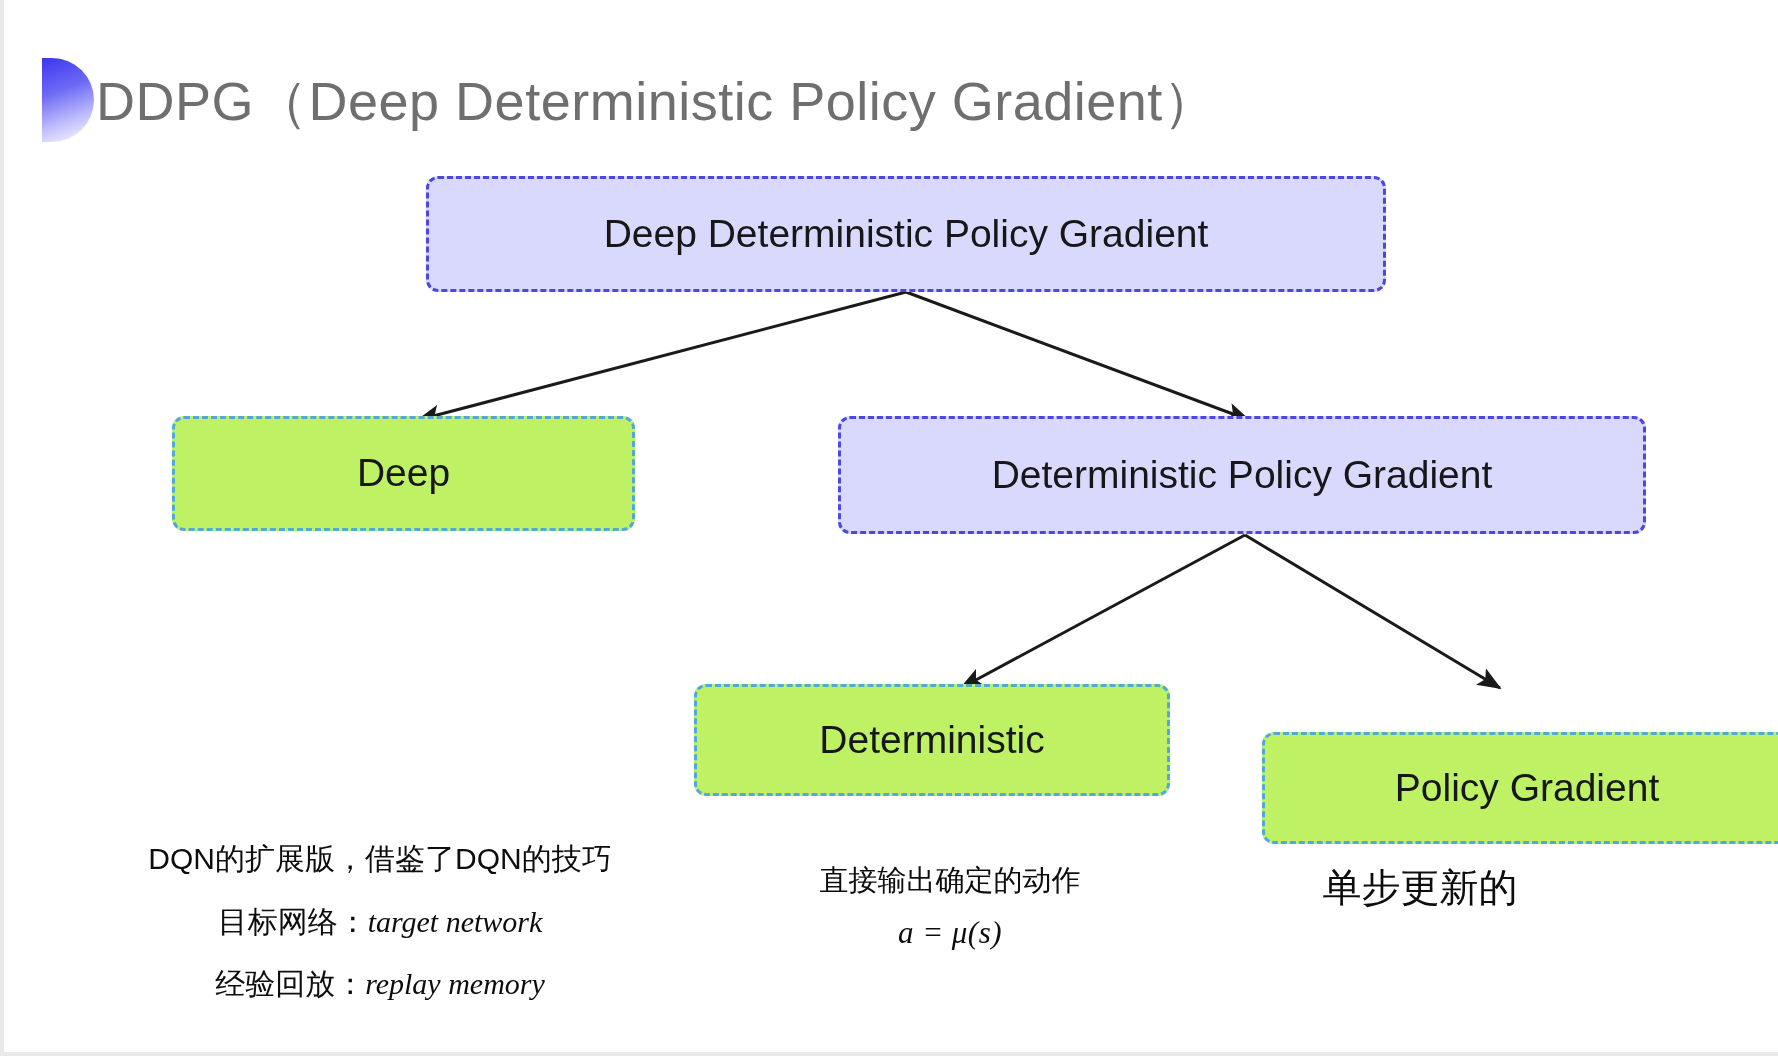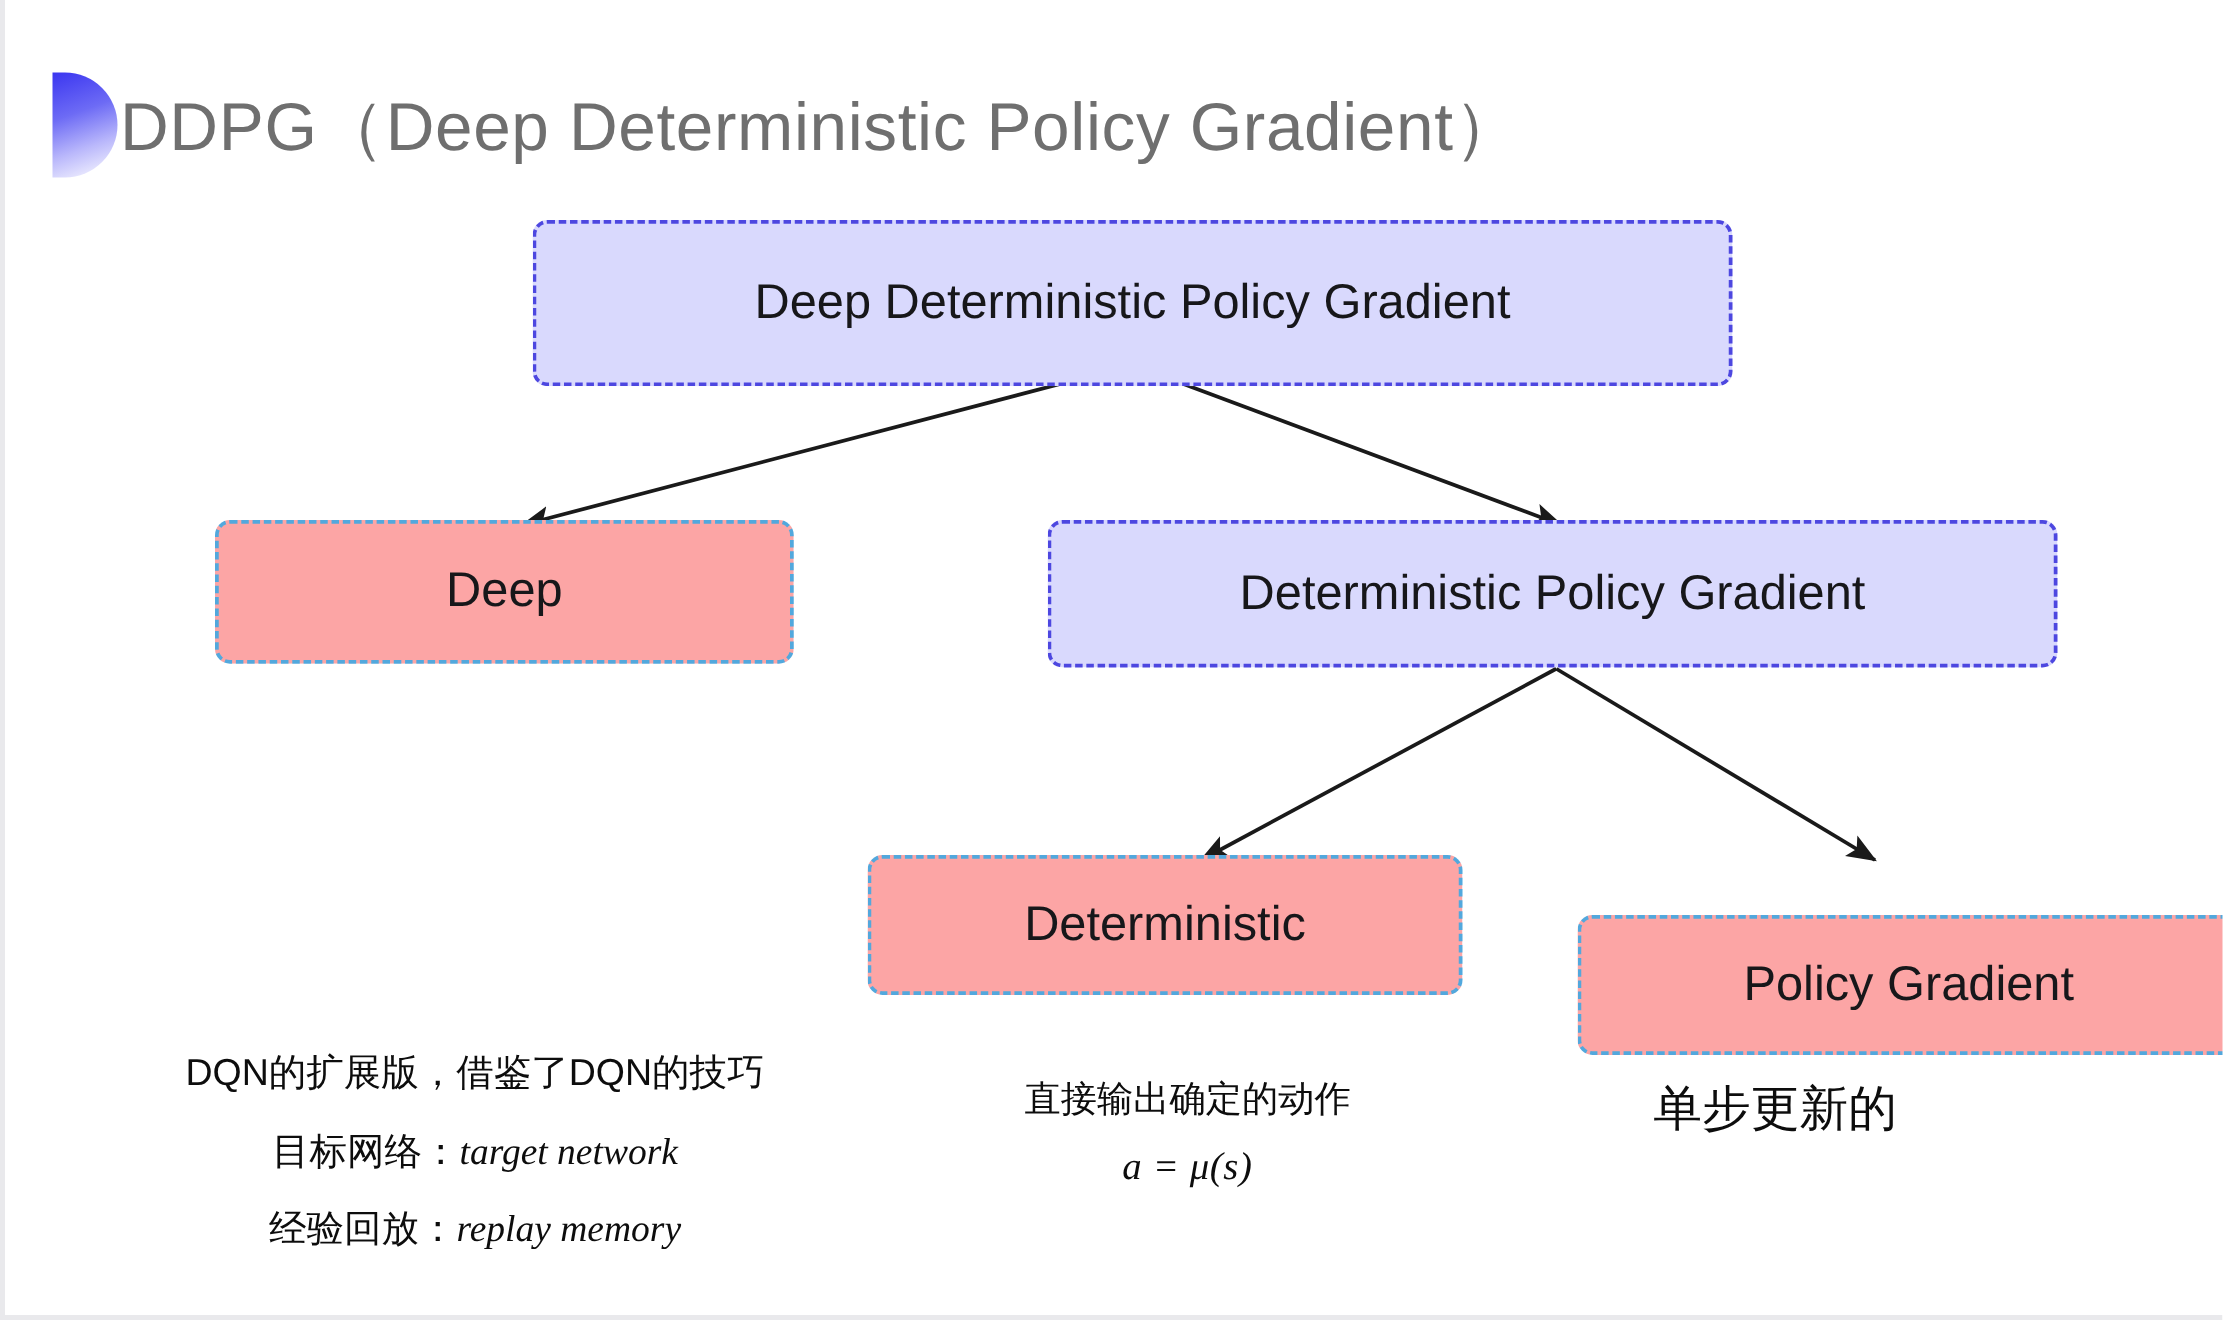--- a/index.html
+++ b/index.html
@@ -70,25 +70,25 @@
     border-radius: 12px;
     color: #17171a;
     text-align: center;
     line-height: 1.15;
   }
   .node.purple {
     background: #d9d9fd;
     border: 3px dashed #4d47e0;
   }
   .node.cyan {
-    background: #fca5a5;
+    background: #bef264;
     border: 3px dashed #52a8dd;
   }
 
-  #node-root   { left: 426px;  top: 176px; width: 960px; height: 133px; font-size: 39px; }
+  #node-root   { left: 426px;  top: 176px; width: 960px; height: 116px; font-size: 39px; }
   #node-deep   { left: 172px;  top: 416px; width: 463px; height: 115px; font-size: 39px; }
   #node-dpg    { left: 838px;  top: 416px; width: 808px; height: 118px; font-size: 39px; text-align: center; }
   #node-det    { left: 694px;  top: 684px; width: 476px; height: 112px; font-size: 39px; }
   #node-pg     { left: 1262px; top: 684px; width: 530px; height: 112px; font-size: 39px; margin-top: 48px; }
 
   
   #connectors {
     position: absolute;
     left: 0; top: 0;
     width: 1778px;

